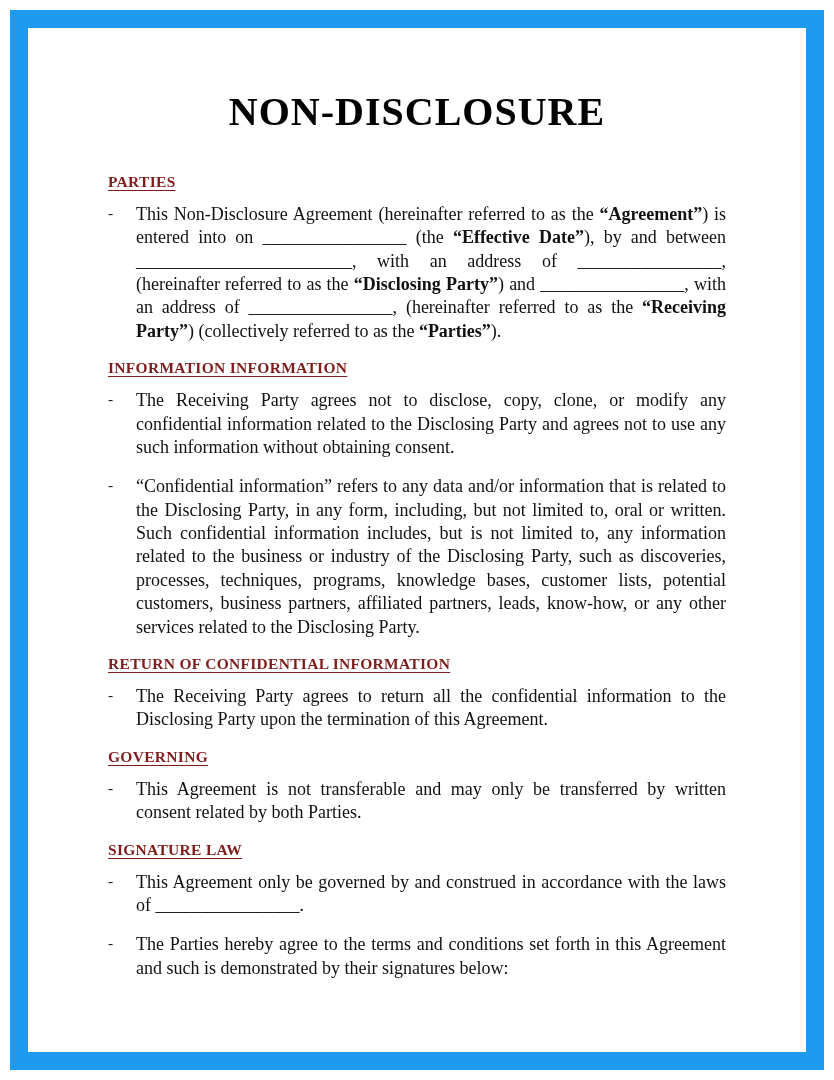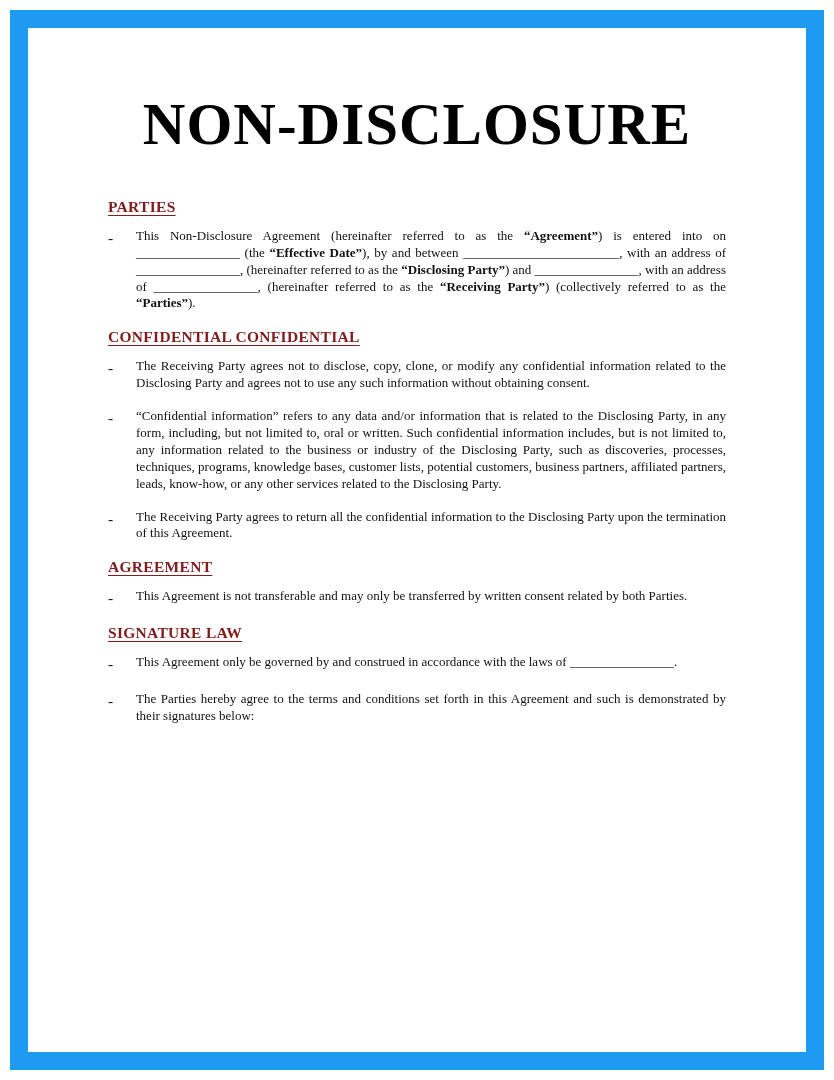--- a/index.html
+++ b/index.html
@@ -21,21 +21,21 @@
   }
   .page {
     width: 100%; height: 100%;
     padding: 58px 80px 0 80px;
     overflow: hidden;
   }
   .title {
     margin: 0 0 34px 0;
     text-align: center;
     font-weight: bold;
-    font-size: 59px;
+    font-size: 40px;
     line-height: 1.32;
     letter-spacing: 1px;
     color: #000000;
   }
   .title .title-line { display: block; }
   h2.section-heading {
     margin: 15px 0 12px 0;
     font-size: 15.5px;
     font-weight: bold;
     text-decoration: underline;
@@ -49,21 +49,21 @@
     margin: 0 0 16px 0;
   }
   .dash {
     flex: 0 0 28px;
     font-size: 15.5px;
     line-height: 1.3;
   }
   p.body {
     flex: 1 1 auto;
     margin: 0;
-    font-size: 13px;
+    font-size: 18px;
     line-height: 1.3;
     text-align: justify;
   }
   p.body strong { font-weight: bold; }
   .blank { white-space: nowrap; letter-spacing: 0; }
 </style>
 </head>
 <body>
 
 <div class="frame">
@@ -72,36 +72,37 @@
     <h1 class="title">
       <span class="title-line">NON-DISCLOSURE</span>
     </h1>
 
     <h2 class="section-heading">PARTIES</h2>
     <div class="item">
       <span class="dash">-</span>
       <p class="body"><span>This Non-Disclosure Agreement (hereinafter referred to as the </span><strong>“Agreement”</strong><span>) is entered into on </span><span class="blank">________________</span><span> (the </span><strong>“Effective Date”</strong><span>), by and between </span><span class="blank">________________________</span><span>, with an address of </span><span class="blank">________________</span><span>, (hereinafter referred to as the </span><strong>“Disclosing Party”</strong><span>) and </span><span class="blank">________________</span><span>, with an address of </span><span class="blank">________________</span><span>, (hereinafter referred to as the </span><strong>“Receiving Party”</strong><span>) (collectively referred to as the </span><strong>“Parties”</strong><span>).</span></p>
     </div>
 
-    <h2 class="section-heading">CONFIDENTIAL CONFIDENTIAL</h2>
+    <h2 class="section-heading">INFORMATION INFORMATION</h2>
     <div class="item">
       <span class="dash">-</span>
       <p class="body">The Receiving Party agrees not to disclose, copy, clone, or modify any confidential information related to the Disclosing Party and agrees not to use any such information without obtaining consent.</p>
     </div>
     <div class="item">
       <span class="dash">-</span>
       <p class="body">“Confidential information” refers to any data and/or information that is related to the Disclosing Party, in any form, including, but not limited to, oral or written. Such confidential information includes, but is not limited to, any information related to the business or industry of the Disclosing Party, such as discoveries, processes, techniques, programs, knowledge bases, customer lists, potential customers, business partners, affiliated partners, leads, know-how, or any other services related to the Disclosing Party.</p>
     </div>
 
+    <h2 class="section-heading">RETURN OF CONFIDENTIAL INFORMATION</h2>
     <div class="item">
       <span class="dash">-</span>
       <p class="body">The Receiving Party agrees to return all the confidential information to the Disclosing Party upon the termination of this Agreement.</p>
     </div>
 
-    <h2 class="section-heading">AGREEMENT</h2>
+    <h2 class="section-heading">GOVERNING</h2>
     <div class="item">
       <span class="dash">-</span>
       <p class="body">This Agreement is not transferable and may only be transferred by written consent related by both Parties.</p>
     </div>
 
     <h2 class="section-heading">SIGNATURE LAW</h2>
     <div class="item">
       <span class="dash">-</span>
       <p class="body"><span>This Agreement only be governed by and construed in accordance with the laws of </span><span class="blank">________________</span><span>.</span></p>
     </div>

